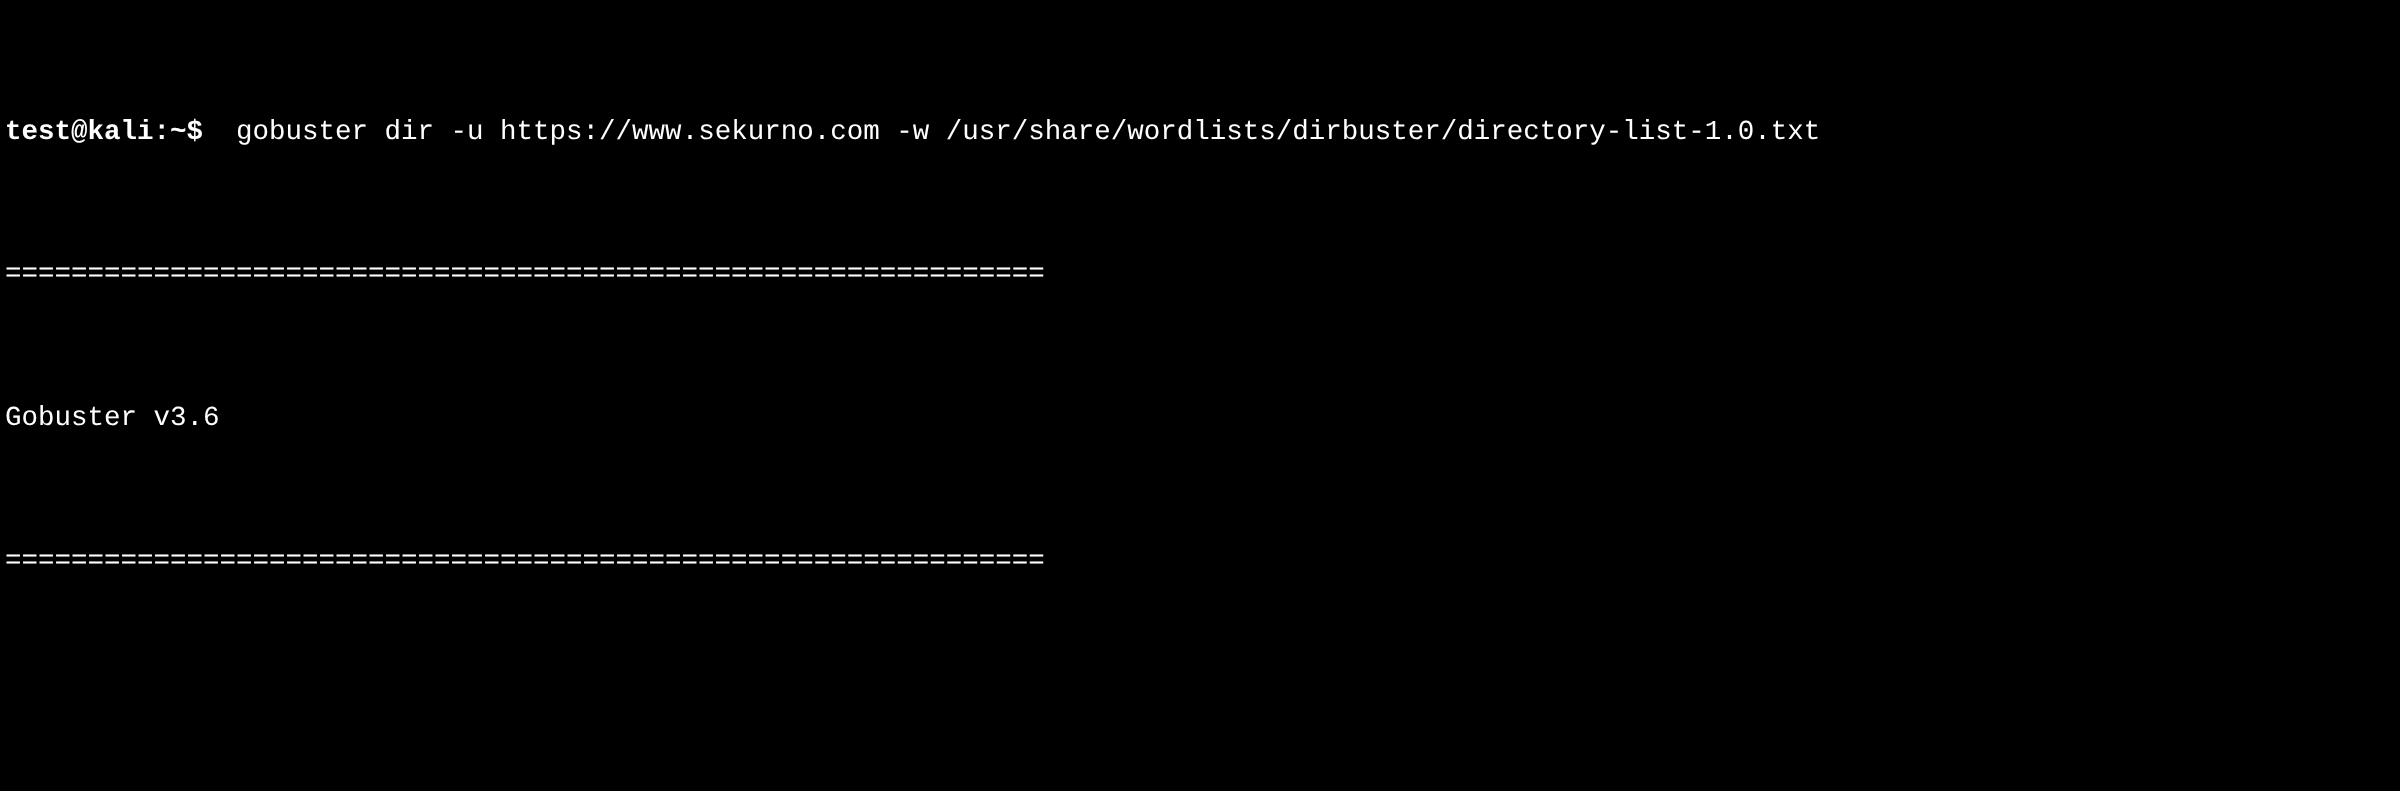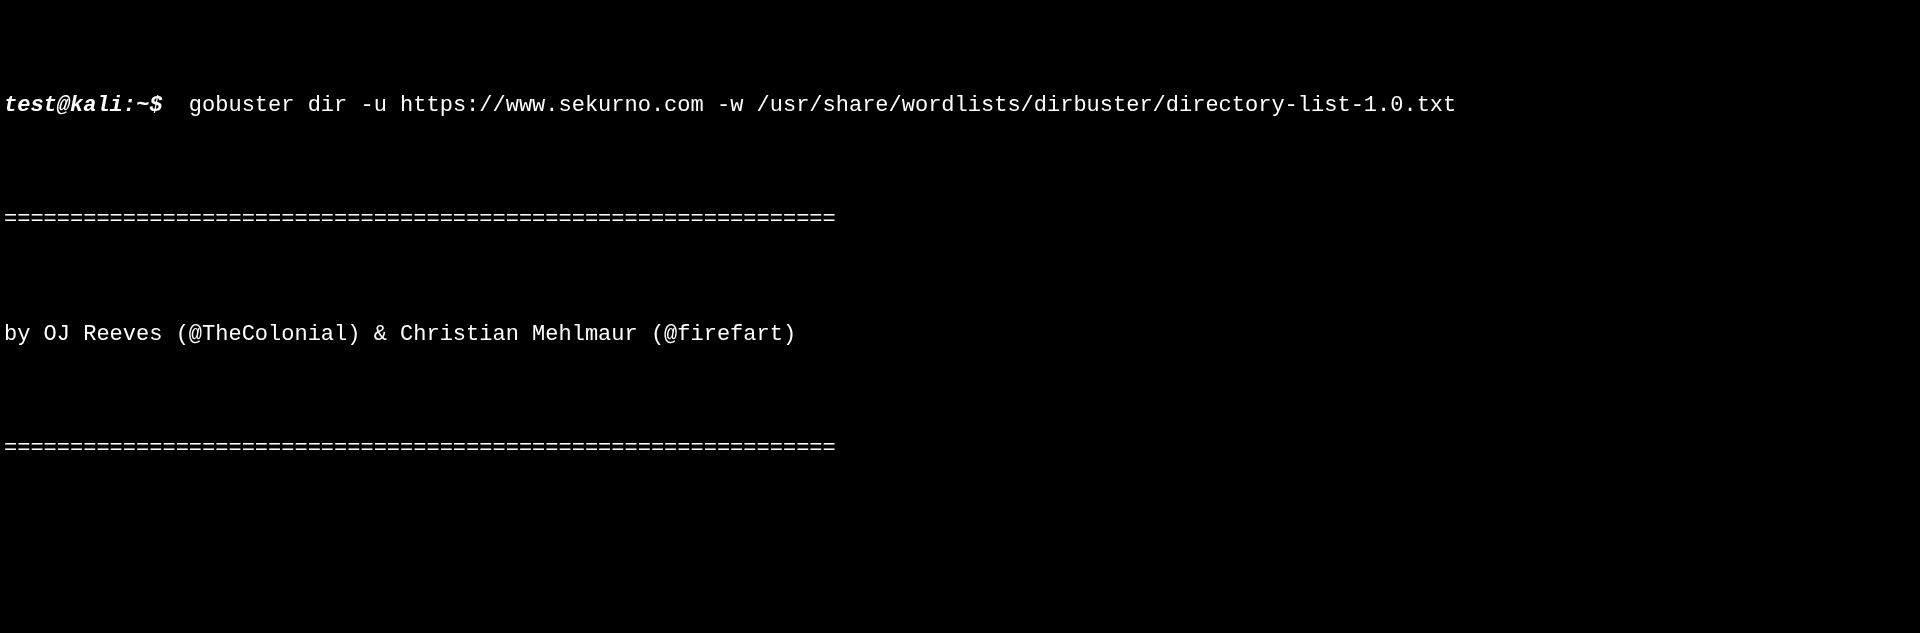--- a/index.html
+++ b/index.html
@@ -12,33 +12,33 @@
     line-height: 1.3;
     width: 1920px;
     height: 633px;
     overflow: hidden;
   }
   .term {
     padding: 6px 4px;
     white-space: pre;
   }
   .line { display: block; }
-  .prompt { font-weight: bold; font-style: italic; }
+  .prompt { font-weight: bold; }
   .cmd { font-weight: normal; }
 </style>
 </head>
 <body>
 
 <div class="term">
 
   <span class="line"><span class="prompt"><span>test@kali</span>:<span>~</span><span>$</span></span> <span class="cmd"> gobuster dir -u https://www.sekurno.com -w /usr/share/wordlists/dirbuster/directory-list-1.0.txt</span></span>
 
   <span class="line">===============================================================</span>
 
-  <span class="line">by OJ Reeves (@TheColonial) &amp; Christian Mehlmaur (@firefart)</span>
+  <span class="line">Gobuster v3.6</span>
 
   <span class="line">===============================================================</span>
 
   
   
   
   
   
   
   

